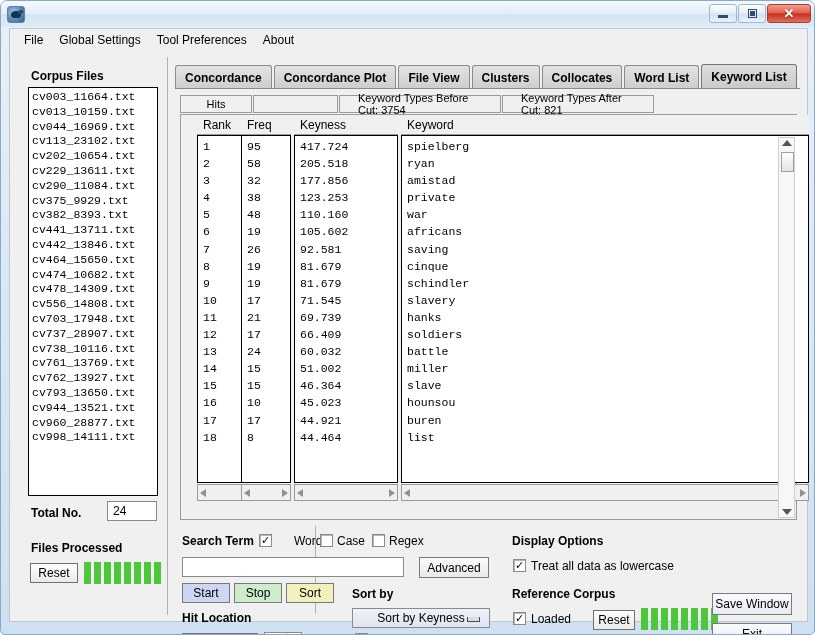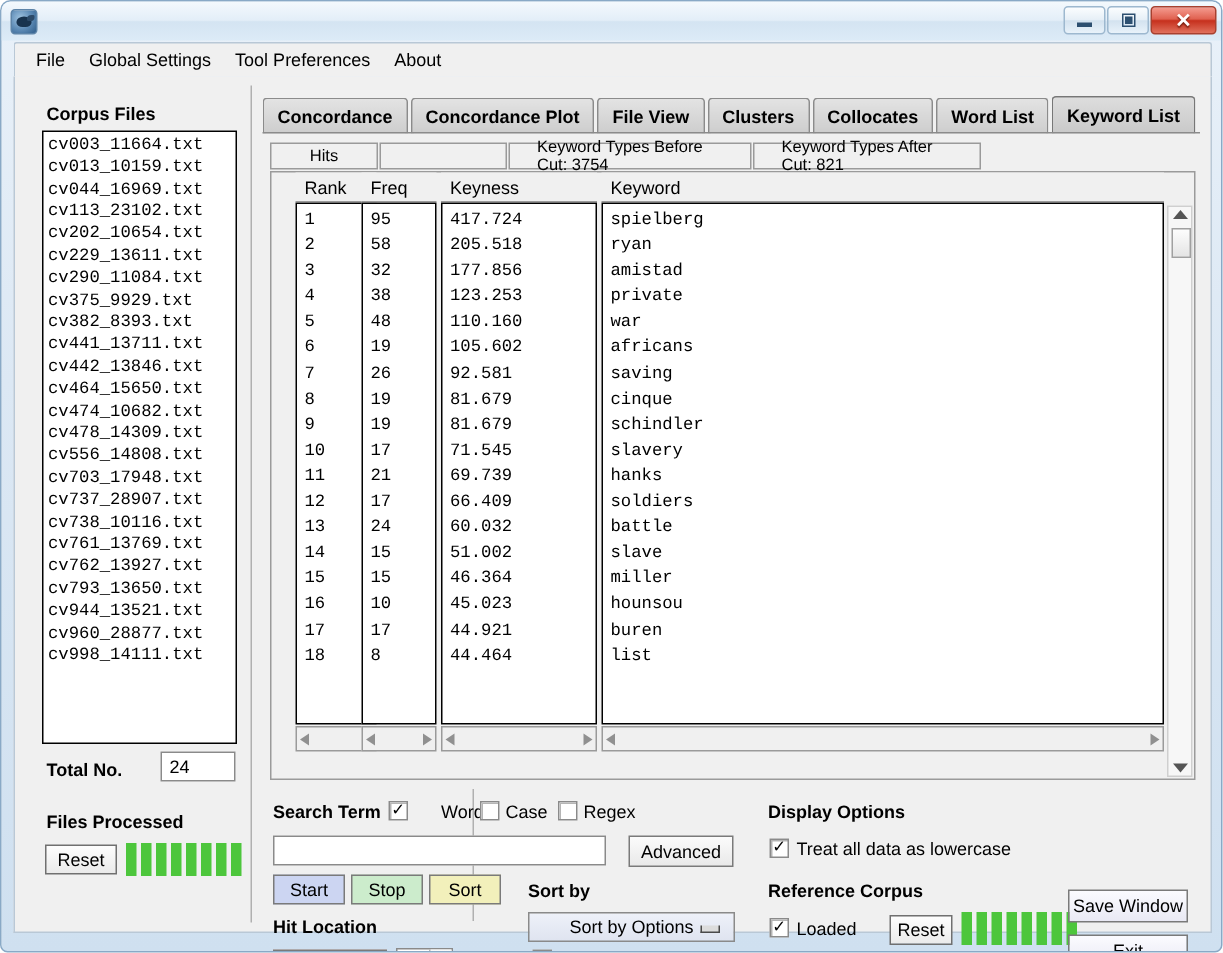--- a/index.html
+++ b/index.html
@@ -450,38 +450,38 @@
           <div>45.023</div>
           <div>44.921</div>
           <div>44.464</div>
         </div>
         <div class="col-hsb">
           <div class="arrow arr-left"></div>
           <div class="arrow arr-right"></div>
         </div>
       </div>
 
-      <div class="col" style="left:220px; width:375px;">
+      <div class="col" style="left:220px; width:408px;">
         <div class="col-head">Keyword</div>
         <div class="col-body">
           <div>spielberg</div>
           <div>ryan</div>
           <div>amistad</div>
           <div>private</div>
           <div>war</div>
           <div>africans</div>
           <div>saving</div>
           <div>cinque</div>
           <div>schindler</div>
           <div>slavery</div>
           <div>hanks</div>
           <div>soldiers</div>
           <div>battle</div>
+          <div>miller</div>
           <div>slave</div>
-          <div>miller</div>
           <div>hounsou</div>
           <div>buren</div>
           <div>list</div>
         </div>
         <div class="col-hsb">
           <div class="arrow arr-left"></div>
           <div class="arrow arr-right"></div>
         </div>
       </div>
 
@@ -516,21 +516,21 @@
     <div id="spin">
       <div class="val">0</div>
       <div class="btns">
         <div></div>
 
       </div>
     </div>
 
     <div class="lbl-bold" style="left:342px; top:536px;">Sort by</div>
     <div id="sortby-dd">
-      <span>Sort by Options</span>
+      <span>Sort by Keyness</span>
       <span class="dd-mark"></span>
     </div>
     <div class="chk inner" style="left:345px; top:582px;"></div>
     <div class="lbl" style="left:363px; top:582px;">Invert Order</div>
 
     <div class="lbl-bold" style="left:502px; top:483px;">Display Options</div>
     <div class="chk inner" style="left:503px; top:508px;">✓</div>
     <div class="lbl" style="left:521px; top:508px;">Treat all data as lowercase</div>
 
     <div class="lbl-bold" style="left:502px; top:536px;">Reference Corpus</div>

